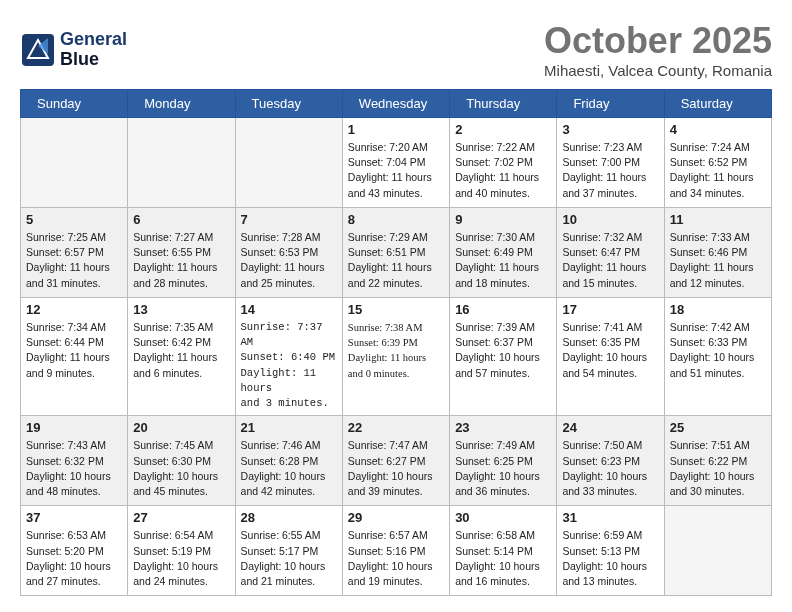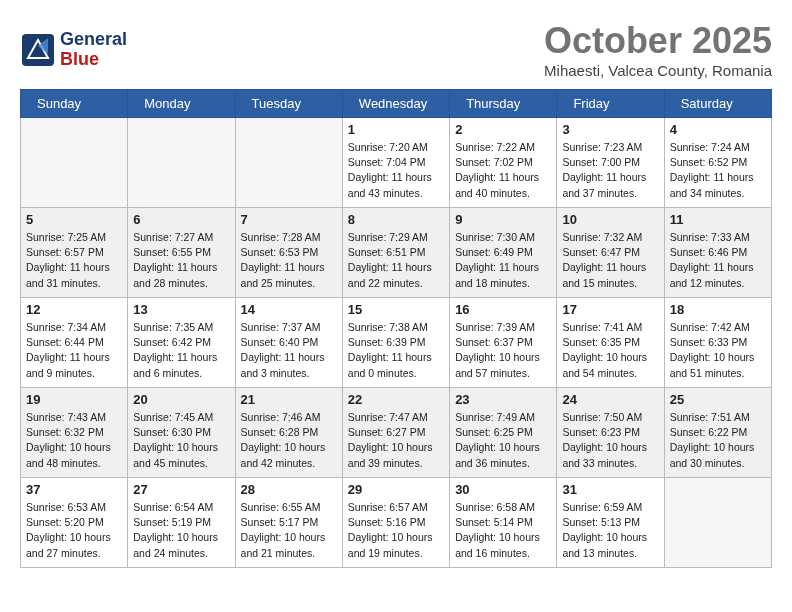--- a/index.html
+++ b/index.html
@@ -91,21 +91,21 @@
 
 <div class="header">
   <div class="logo">
     <svg class="logo-icon" viewBox="0 0 36 36">
       <rect x="2" y="2" width="32" height="32" rx="4" fill="#1a3a6b"></rect>
       <polygon points="8,26 18,8 28,26" fill="none" stroke="#fff" stroke-width="2"></polygon>
       <polygon points="18,14 28,6 28,22" fill="#4a90d9" opacity="0.8"></polygon>
     </svg>
     <div class="logo-text">
       <div>General</div>
-      <div style="color:#b91c1c">Blue</div>
+      <div style="color:#0f172a">Blue</div>
     </div>
   </div>
   <div class="title-block">
     <div class="month-title">October 2025</div>
     <div class="location">Mihaesti, Valcea County, Romania</div>
   </div>
 </div>
 
 <table class="calendar">
   <thead>
@@ -214,28 +214,28 @@
         </td>
         <td>
           <span class="day-num">13</span>
           <div class="day-info" style="white-space: pre-line;">Sunrise: 7:35 AM
 Sunset: 6:42 PM
 Daylight: 11 hours
 and 6 minutes.</div>
         </td>
         <td>
           <span class="day-num">14</span>
-          <div class="day-info" style="white-space: pre-line;">Sunrise: 7:37 AM
+          <div class="day-info" style="white-space: pre-line; font-family: Liberation Mono, monospace;">Sunrise: 7:37 AM
 Sunset: 6:40 PM
 Daylight: 11 hours
 and 3 minutes.</div>
         </td>
         <td>
           <span class="day-num">15</span>
-          <div class="day-info" style="white-space: pre-line;">Sunrise: 7:38 AM
+          <div class="day-info" style="white-space: pre-line; font-family: Liberation Serif, serif;">Sunrise: 7:38 AM
 Sunset: 6:39 PM
 Daylight: 11 hours
 and 0 minutes.</div>
         </td>
         <td>
           <span class="day-num">16</span>
           <div class="day-info" style="white-space: pre-line;">Sunrise: 7:39 AM
 Sunset: 6:37 PM
 Daylight: 10 hours
 and 57 minutes.</div>

